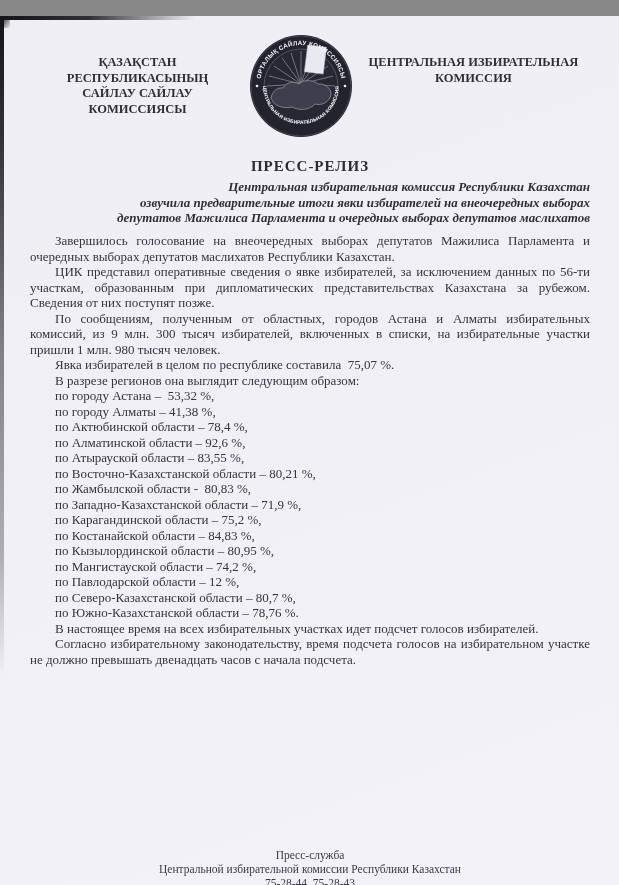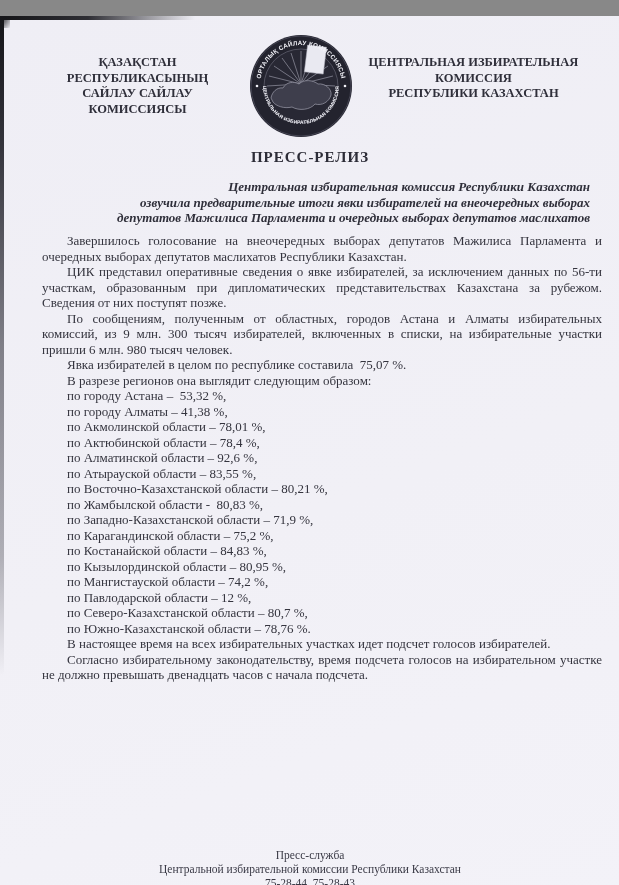--- a/index.html
+++ b/index.html
@@ -20,26 +20,26 @@
   .scan-corner{position:absolute;top:0;left:0;width:10px;height:12px;
     background:radial-gradient(ellipse at top left,#17171b 0%,rgba(23,23,27,.5) 55%,rgba(23,23,27,0) 100%);}
 
   .header{position:absolute;top:18px;left:30px;width:560px;display:flex;}
   .org-block{font-weight:bold;font-size:12.5px;line-height:15.5px;text-align:center;padding-top:21px;color:#2f2f3a;}
   .org-left{width:215px;}
   .org-right{width:233px;}
   .seal-wrap{width:112px;display:flex;justify-content:center;}
   .seal{width:104px;height:104px;}
 
-  .doc-title{position:absolute;top:133px;left:30px;width:560px;text-align:center;
+  .doc-title{position:absolute;top:142px;left:30px;width:560px;text-align:center;
     font-weight:bold;font-size:15px;letter-spacing:1px;color:#2c2c37;}
   .doc-subtitle{position:absolute;top:163px;left:30px;width:560px;text-align:right;
     font-weight:bold;font-style:italic;font-size:13px;line-height:15.5px;color:#2f2f3a;}
 
-  .body{position:absolute;top:217px;left:42px;width:560px;font-size:13px;line-height:15.5px;color:#34343e;}
+  .body{position:absolute;top:217px;left:30px;width:560px;font-size:13px;line-height:15.5px;color:#34343e;}
   .body p{margin:0;text-indent:25px;text-align:justify;}
   .line{padding-left:25px;white-space:pre-wrap;}
 
   .footer{position:absolute;top:832px;left:30px;width:560px;text-align:center;
     font-size:11.5px;line-height:14px;color:#3a3a46;}
 </style>
 </head>
 <body>
 
 <div class="page">
@@ -92,42 +92,40 @@
           <textPath href="#arcBottom" startOffset="50%" text-anchor="middle">ЦЕНТРАЛЬНАЯ ИЗБИРАТЕЛЬНАЯ КОМИССИЯ</textPath>
         </text>
         <circle cx="8" cy="52" r="1.3" fill="#f2f2f8"></circle>
         <circle cx="96" cy="52" r="1.3" fill="#f2f2f8"></circle>
       </svg>
     </div>
 
     <div class="org-block org-right">
       <div>ЦЕНТРАЛЬНАЯ ИЗБИРАТЕЛЬНАЯ</div>
       <div>КОМИССИЯ</div>
-      <div>РЕСПУБЛИКИ КАЗАХСТАН</div>
     </div>
   </div>
 
   <div class="doc-title">ПРЕСС-РЕЛИЗ</div>
 
   <div class="doc-subtitle">
     <div>Центральная избирательная комиссия Республики Казахстан</div>
     <div>озвучила предварительные итоги явки избирателей на внеочередных выборах</div>
     <div>депутатов Мажилиса Парламента и очередных выборах депутатов маслихатов</div>
   </div>
 
   <div class="body">
     <p>Завершилось голосование на внеочередных выборах депутатов Мажилиса Парламента и очередных выборах депутатов маслихатов Республики Казахстан.</p>
     <p>ЦИК представил оперативные сведения о явке избирателей, за исключением данных по 56-ти участкам, образованным при дипломатических представительствах Казахстана за рубежом. Сведения от них поступят позже.</p>
-    <p>По сообщениям, полученным от областных, городов Астана и Алматы избирательных комиссий, из 9 млн. 300 тысяч избирателей, включенных в списки, на избирательные участки пришли 6 млн. 980 тысяч человек.</p>
+    <p>По сообщениям, полученным от областных, городов Астана и Алматы избирательных комиссий, из 9 млн. 300 тысяч избирателей, включенных в списки, на избирательные участки пришли 1 млн. 980 тысяч человек.</p>
     <div class="line">Явка избирателей в целом по республике составила  75,07 %.</div>
     <div class="line">В разрезе регионов она выглядит следующим образом:</div>
 
     <div class="line">по городу Астана –  53,32 %,</div>
     <div class="line">по городу Алматы – 41,38 %,</div>
-    <div class="line">по Акмолинской области – 78,01 %,</div>
     <div class="line">по Актюбинской области – 78,4 %,</div>
     <div class="line">по Алматинской области – 92,6 %,</div>
     <div class="line">по Атырауской области – 83,55 %,</div>
     <div class="line">по Восточно-Казахстанской области – 80,21 %,</div>
     <div class="line">по Жамбылской области -  80,83 %,</div>
     <div class="line">по Западно-Казахстанской области – 71,9 %,</div>
     <div class="line">по Карагандинской области – 75,2 %,</div>
     <div class="line">по Костанайской области – 84,83 %,</div>
     <div class="line">по Кызылординской области – 80,95 %,</div>
     <div class="line">по Мангистауской области – 74,2 %,</div>

